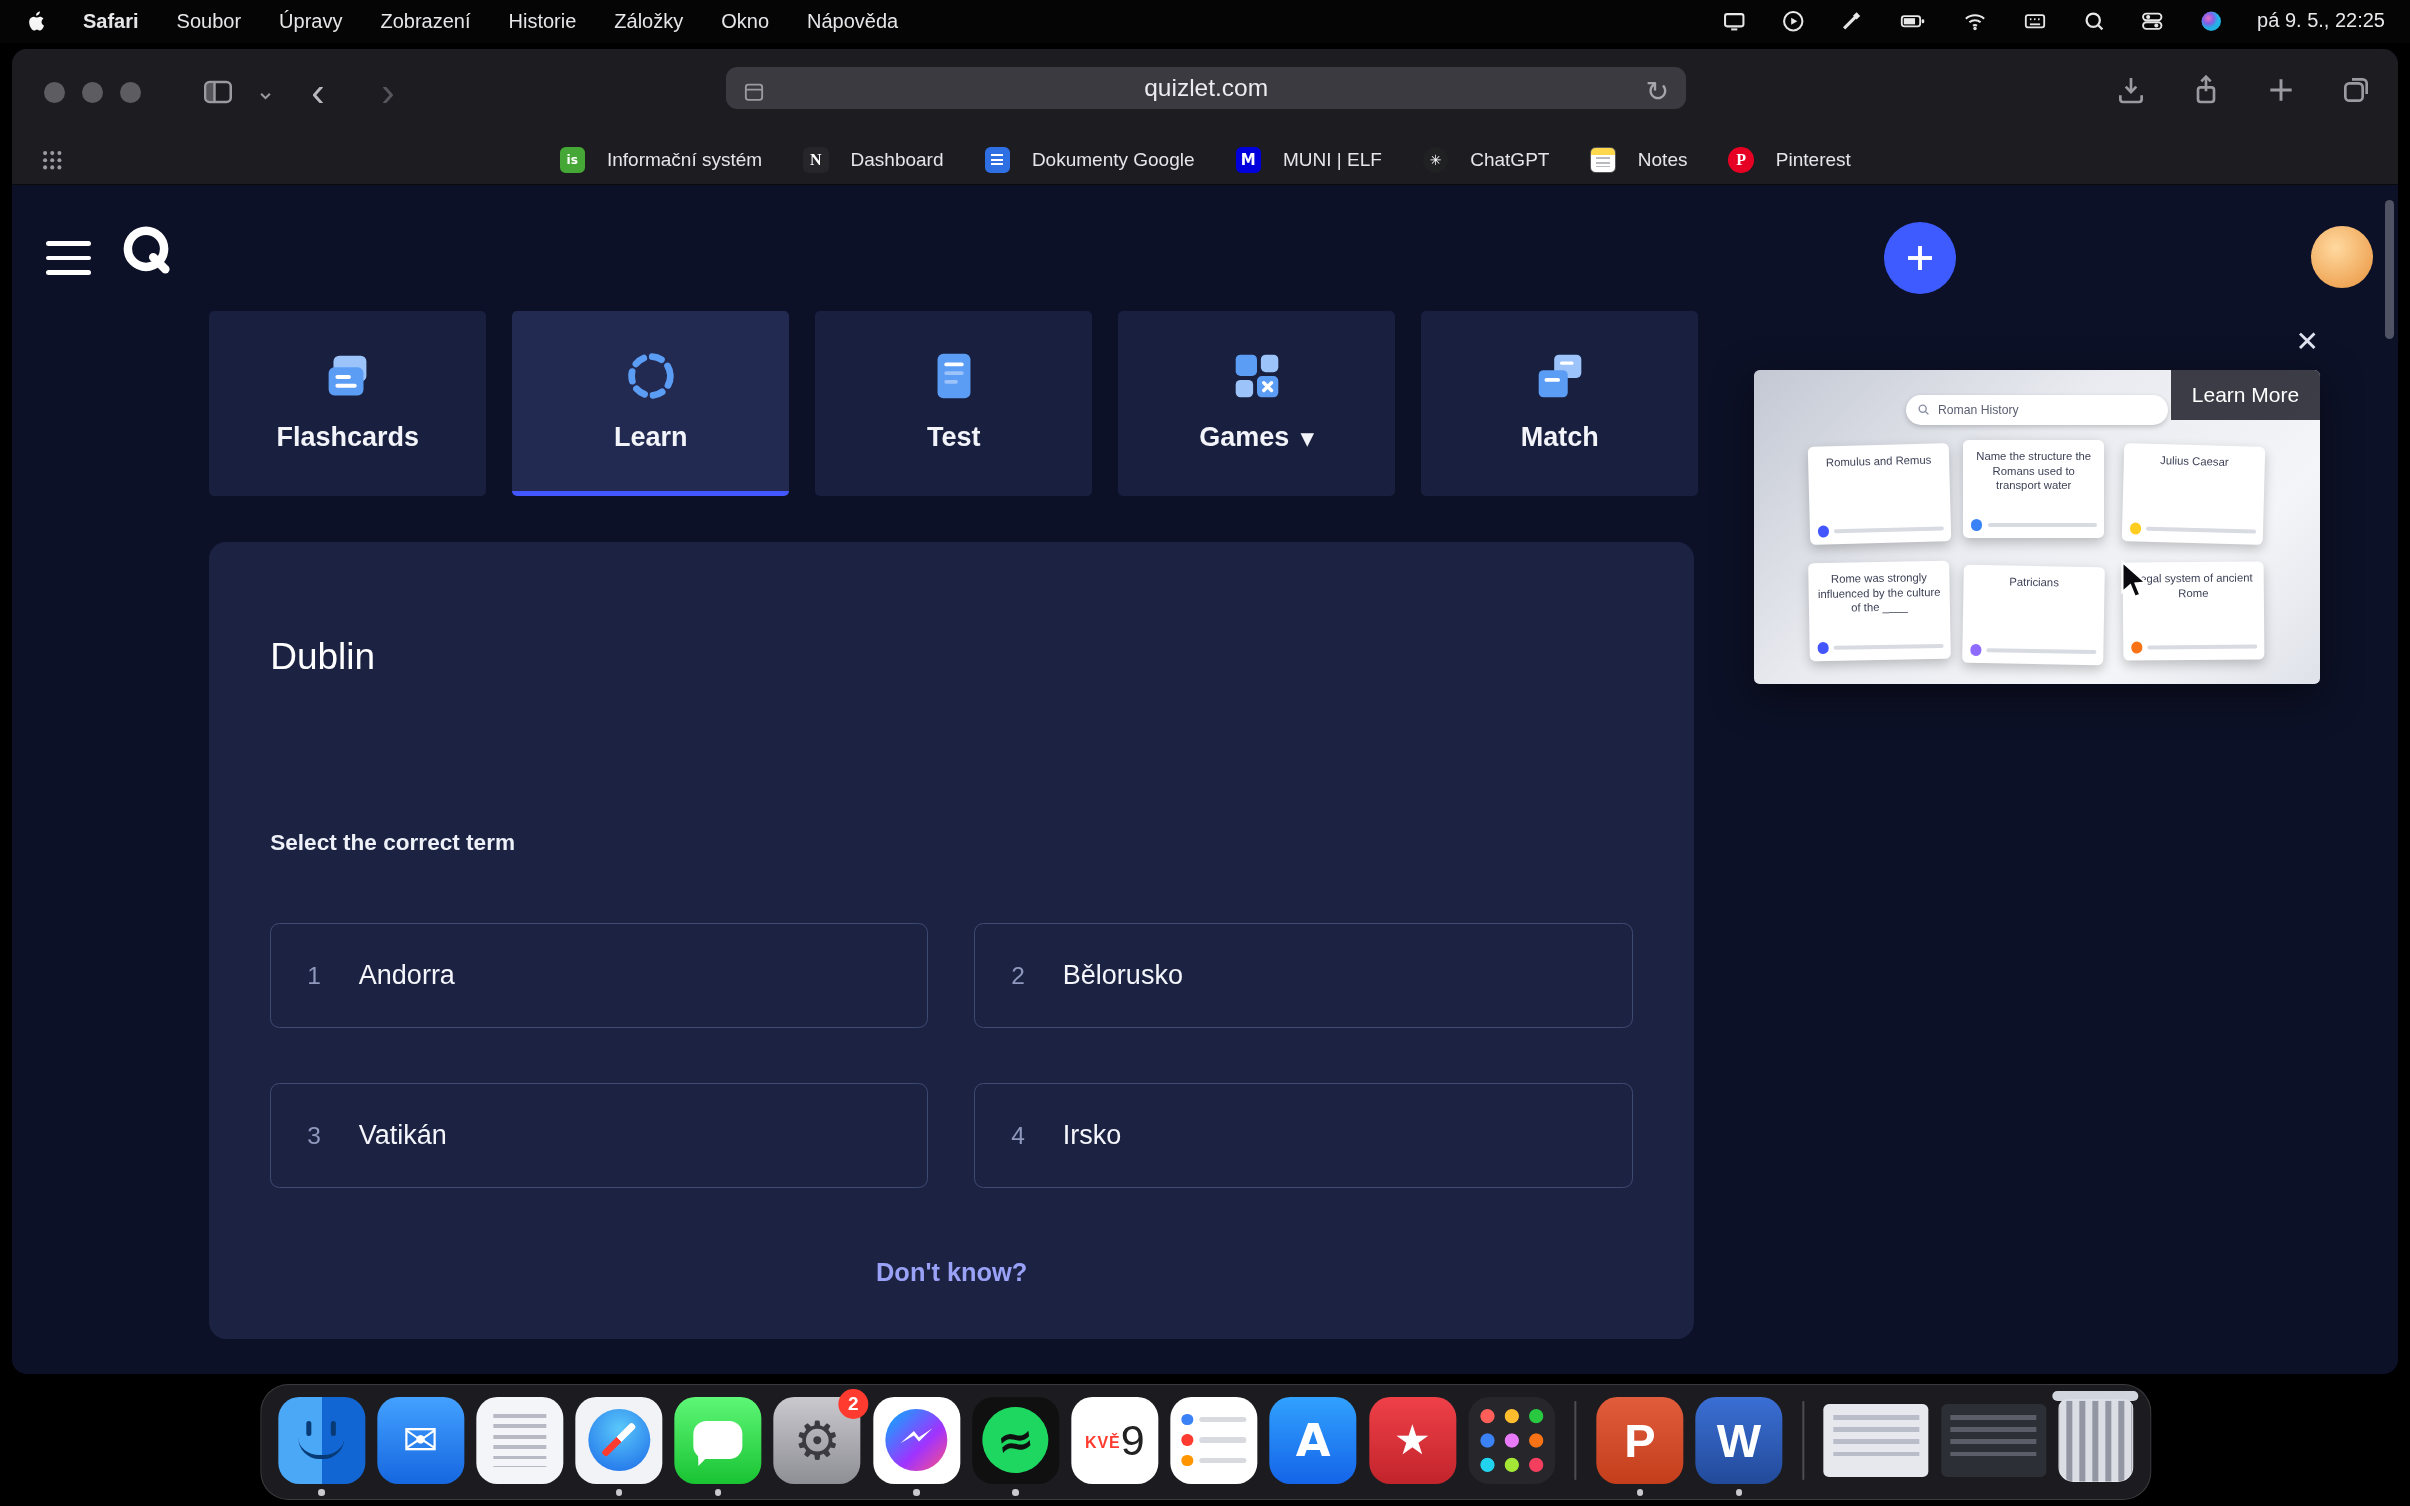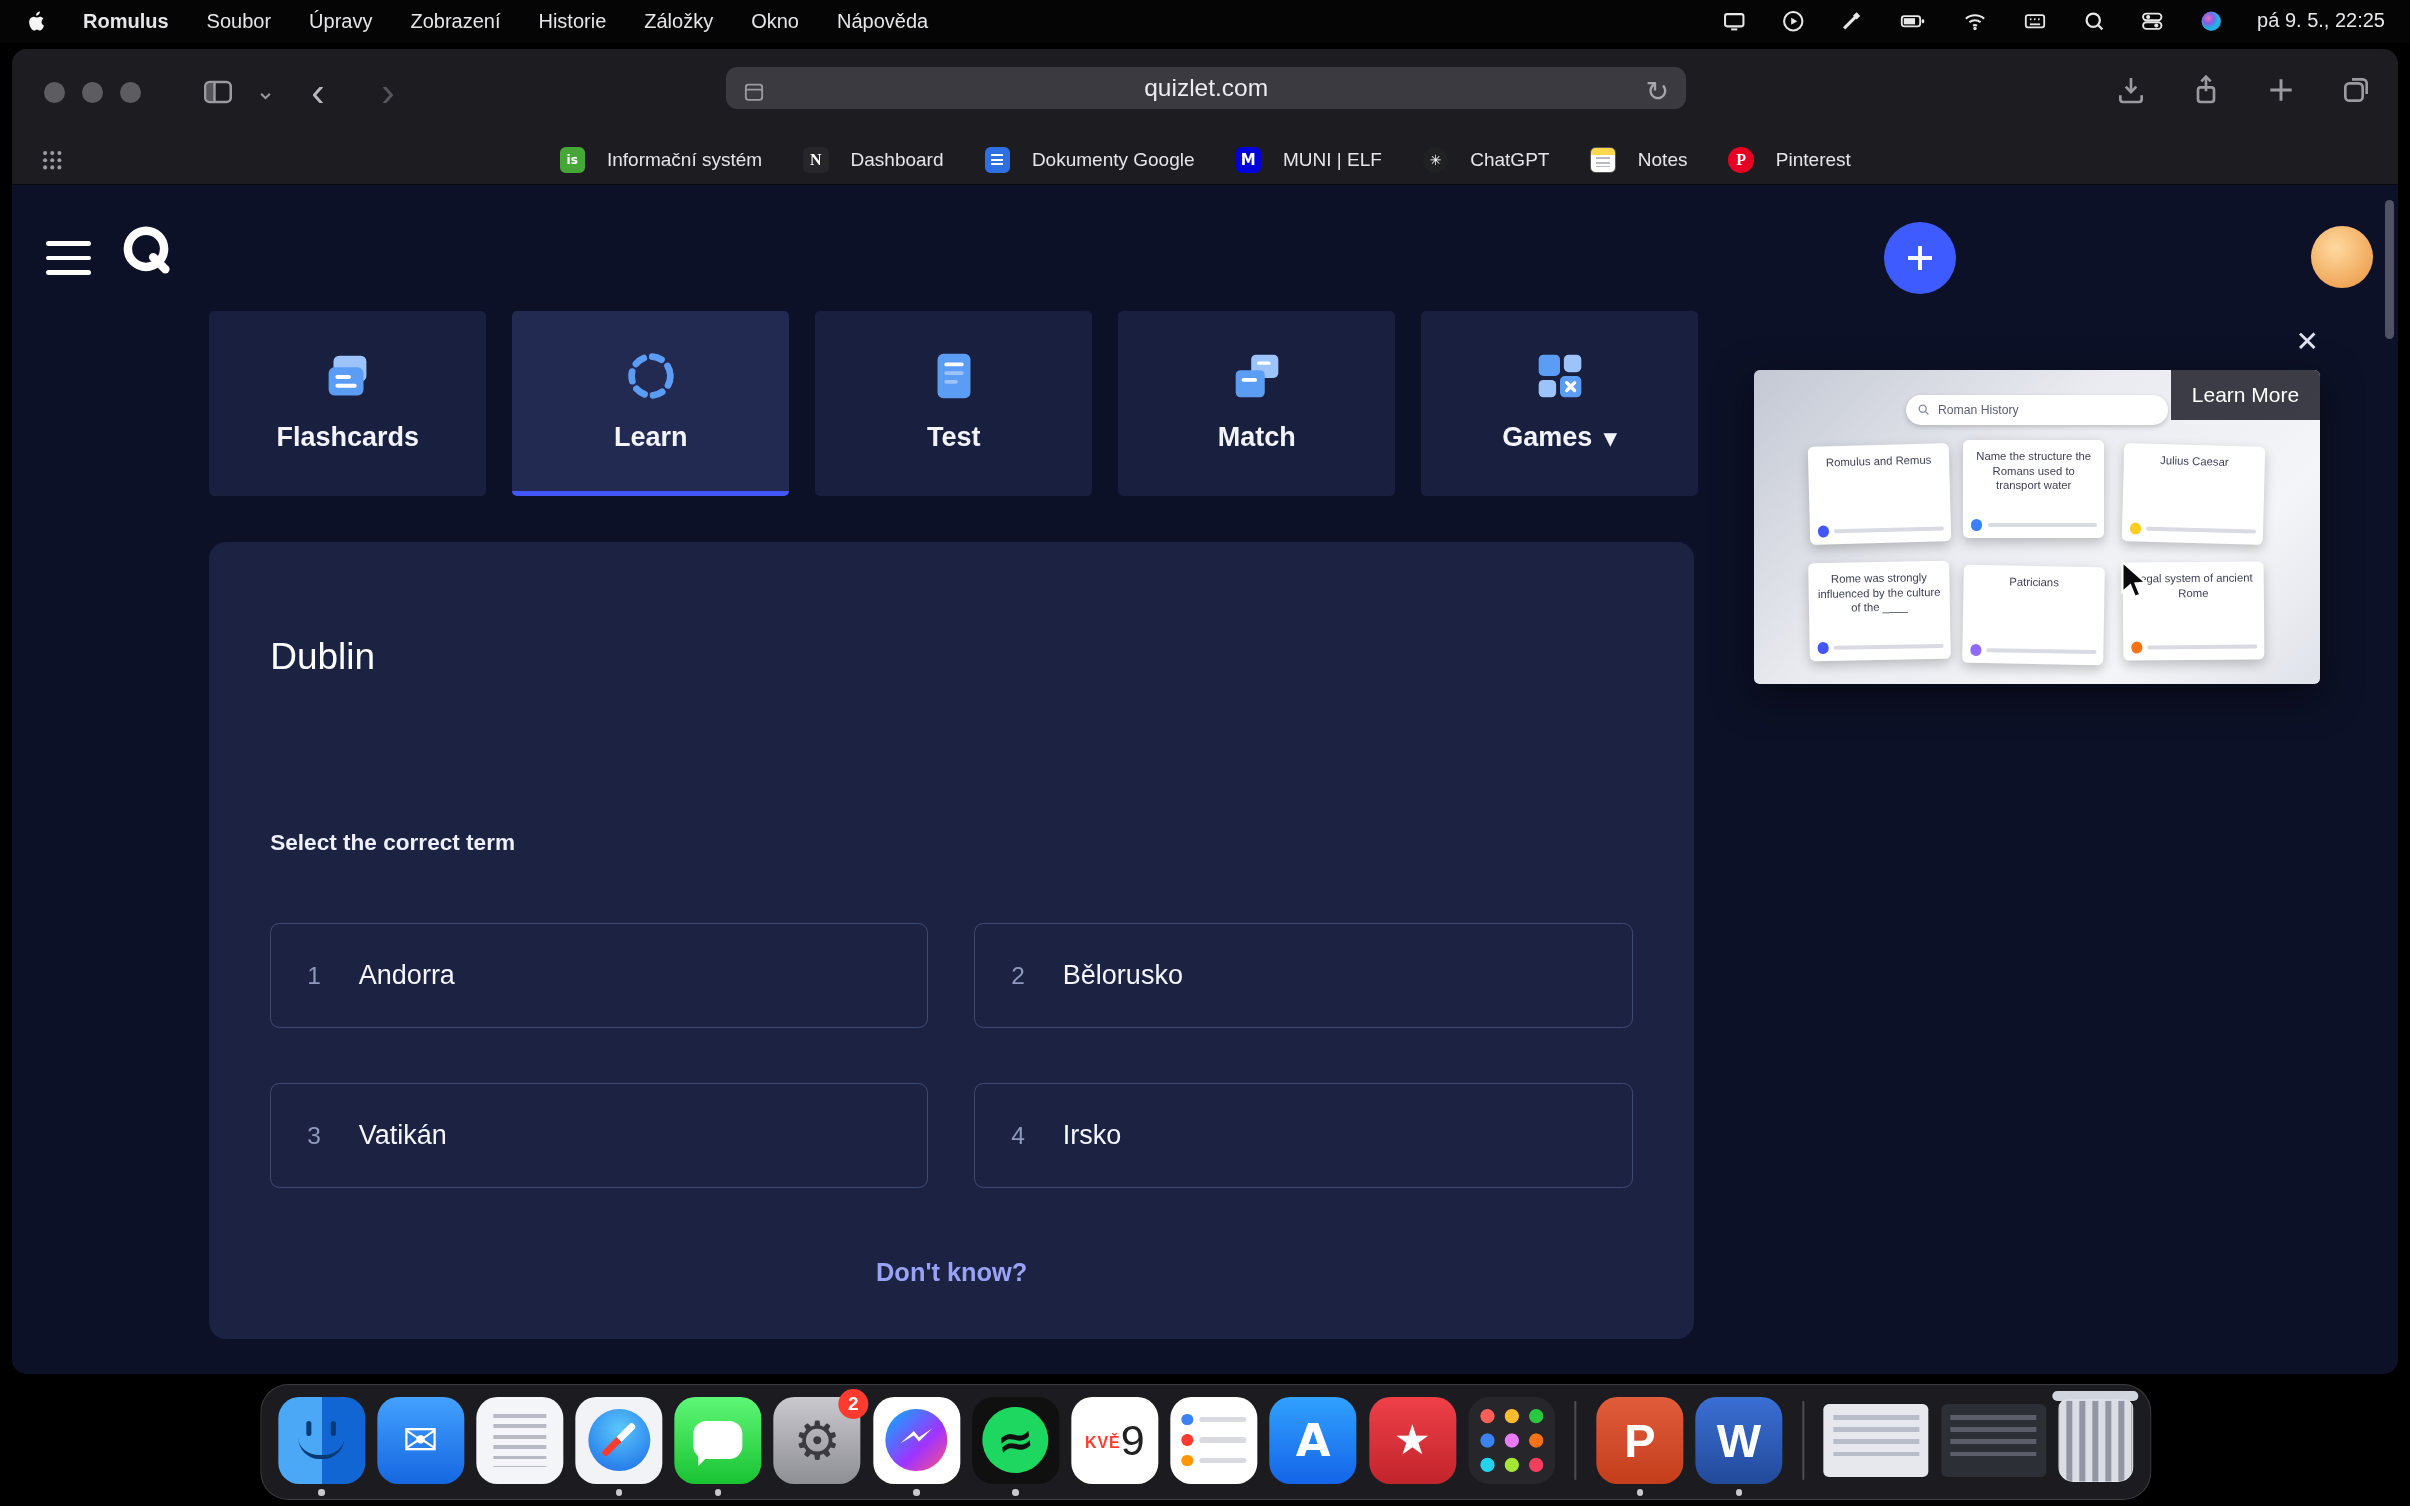--- a/index.html
+++ b/index.html
@@ -144,21 +144,21 @@
 <body>
 
 <div class="menubar">
   <div class="mb-left">
     <span class="apple">
       <svg width="19" height="22.6" viewBox="0 0 20 24">
           <path fill="#fff" d="M16.4 12.9c0-2.5 2-3.7 2.1-3.8-1.1-1.7-2.9-1.9-3.5-2-1.5-.2-2.9.9-3.7.9-.8 0-1.9-.9-3.2-.9-1.6 0-3.1 1-4 2.4-1.7 3-.4 7.4 1.2 9.8.8 1.2 1.8 2.5 3.1 2.4 1.2 0 1.7-.8 3.2-.8 1.5 0 1.9.8 3.2.8 1.3 0 2.2-1.2 3-2.4.9-1.4 1.3-2.7 1.3-2.8-.1 0-2.6-1-2.7-3.6z"></path>
           <path fill="#fff" d="M13.6 4.6c.7-.8 1.1-2 1-3.1-1 0-2.2.7-2.9 1.5-.6.7-1.2 1.9-1 3 1.1.1 2.2-.6 2.9-1.4z"></path>
         </svg>
     </span>
-    <span class="mb-item bold">Romulus</span>
+    <span class="mb-item bold">Safari</span>
     <span class="mb-item">Soubor</span>
     <span class="mb-item">Úpravy</span>
     <span class="mb-item">Zobrazení</span>
     <span class="mb-item">Historie</span>
     <span class="mb-item">Záložky</span>
     <span class="mb-item">Okno</span>
     <span class="mb-item">Nápověda</span>
   </div>
   <div class="mb-right">
     <span class="mb-icon">
@@ -394,42 +394,42 @@
               <rect x="22" y="18" width="20" height="4" rx="2" fill="#fff"></rect>
               <rect x="22" y="27" width="20" height="4" rx="2" fill="#9cc4fb"></rect>
               <rect x="22" y="36" width="14" height="4" rx="2" fill="#9cc4fb"></rect>
             </svg>
           </span>
         <span class="m-lbl">Test</span>
       </div>
       <div class="mode">
         <span class="m-ic">
             <svg width="62" height="62" viewBox="0 0 64 64">
-              <rect x="26" y="10" width="28" height="24" rx="5" fill="#9cc4fb"></rect>
-              <rect x="32" y="17" width="14" height="3.5" rx="1.75" fill="#fff"></rect>
-              <rect x="10" y="26" width="30" height="28" rx="5" fill="#5b9df5"></rect>
-              <rect x="16" y="34" width="16" height="4" rx="2" fill="#fff"></rect>
-            </svg>
-          </span>
-        <span class="m-lbl">Match</span>
-      </div>
-      <div class="mode">
-        <span class="m-ic">
-            <svg width="62" height="62" viewBox="0 0 64 64">
               <rect x="10" y="10" width="22" height="22" rx="5" fill="#5b9df5"></rect>
               <rect x="36" y="10" width="18" height="18" rx="5" fill="#9cc4fb"></rect>
               <rect x="10" y="36" width="18" height="18" rx="5" fill="#9cc4fb"></rect>
               <rect x="32" y="32" width="22" height="22" rx="5" fill="#5b9df5"></rect>
               <path d="M39 39 L47 47 M47 39 L39 47" stroke="#fff" stroke-width="3.5" stroke-linecap="round"></path>
             </svg>
           </span>
         <span class="m-lbl">
             <span>Games</span>
             <span class="glyph">▾</span>
           </span>
+      </div>
+      <div class="mode">
+        <span class="m-ic">
+            <svg width="62" height="62" viewBox="0 0 64 64">
+              <rect x="26" y="10" width="28" height="24" rx="5" fill="#9cc4fb"></rect>
+              <rect x="32" y="17" width="14" height="3.5" rx="1.75" fill="#fff"></rect>
+              <rect x="10" y="26" width="30" height="28" rx="5" fill="#5b9df5"></rect>
+              <rect x="16" y="34" width="16" height="4" rx="2" fill="#fff"></rect>
+            </svg>
+          </span>
+        <span class="m-lbl">Match</span>
       </div>
     </div>
 
     <div class="qcard">
       <div class="term">Dublin</div>
       <div class="prompt">Select the correct term</div>
       <div class="opts">
         <button class="opt">
             <span class="num">1</span>
             <span class="lbl">Andorra</span>

